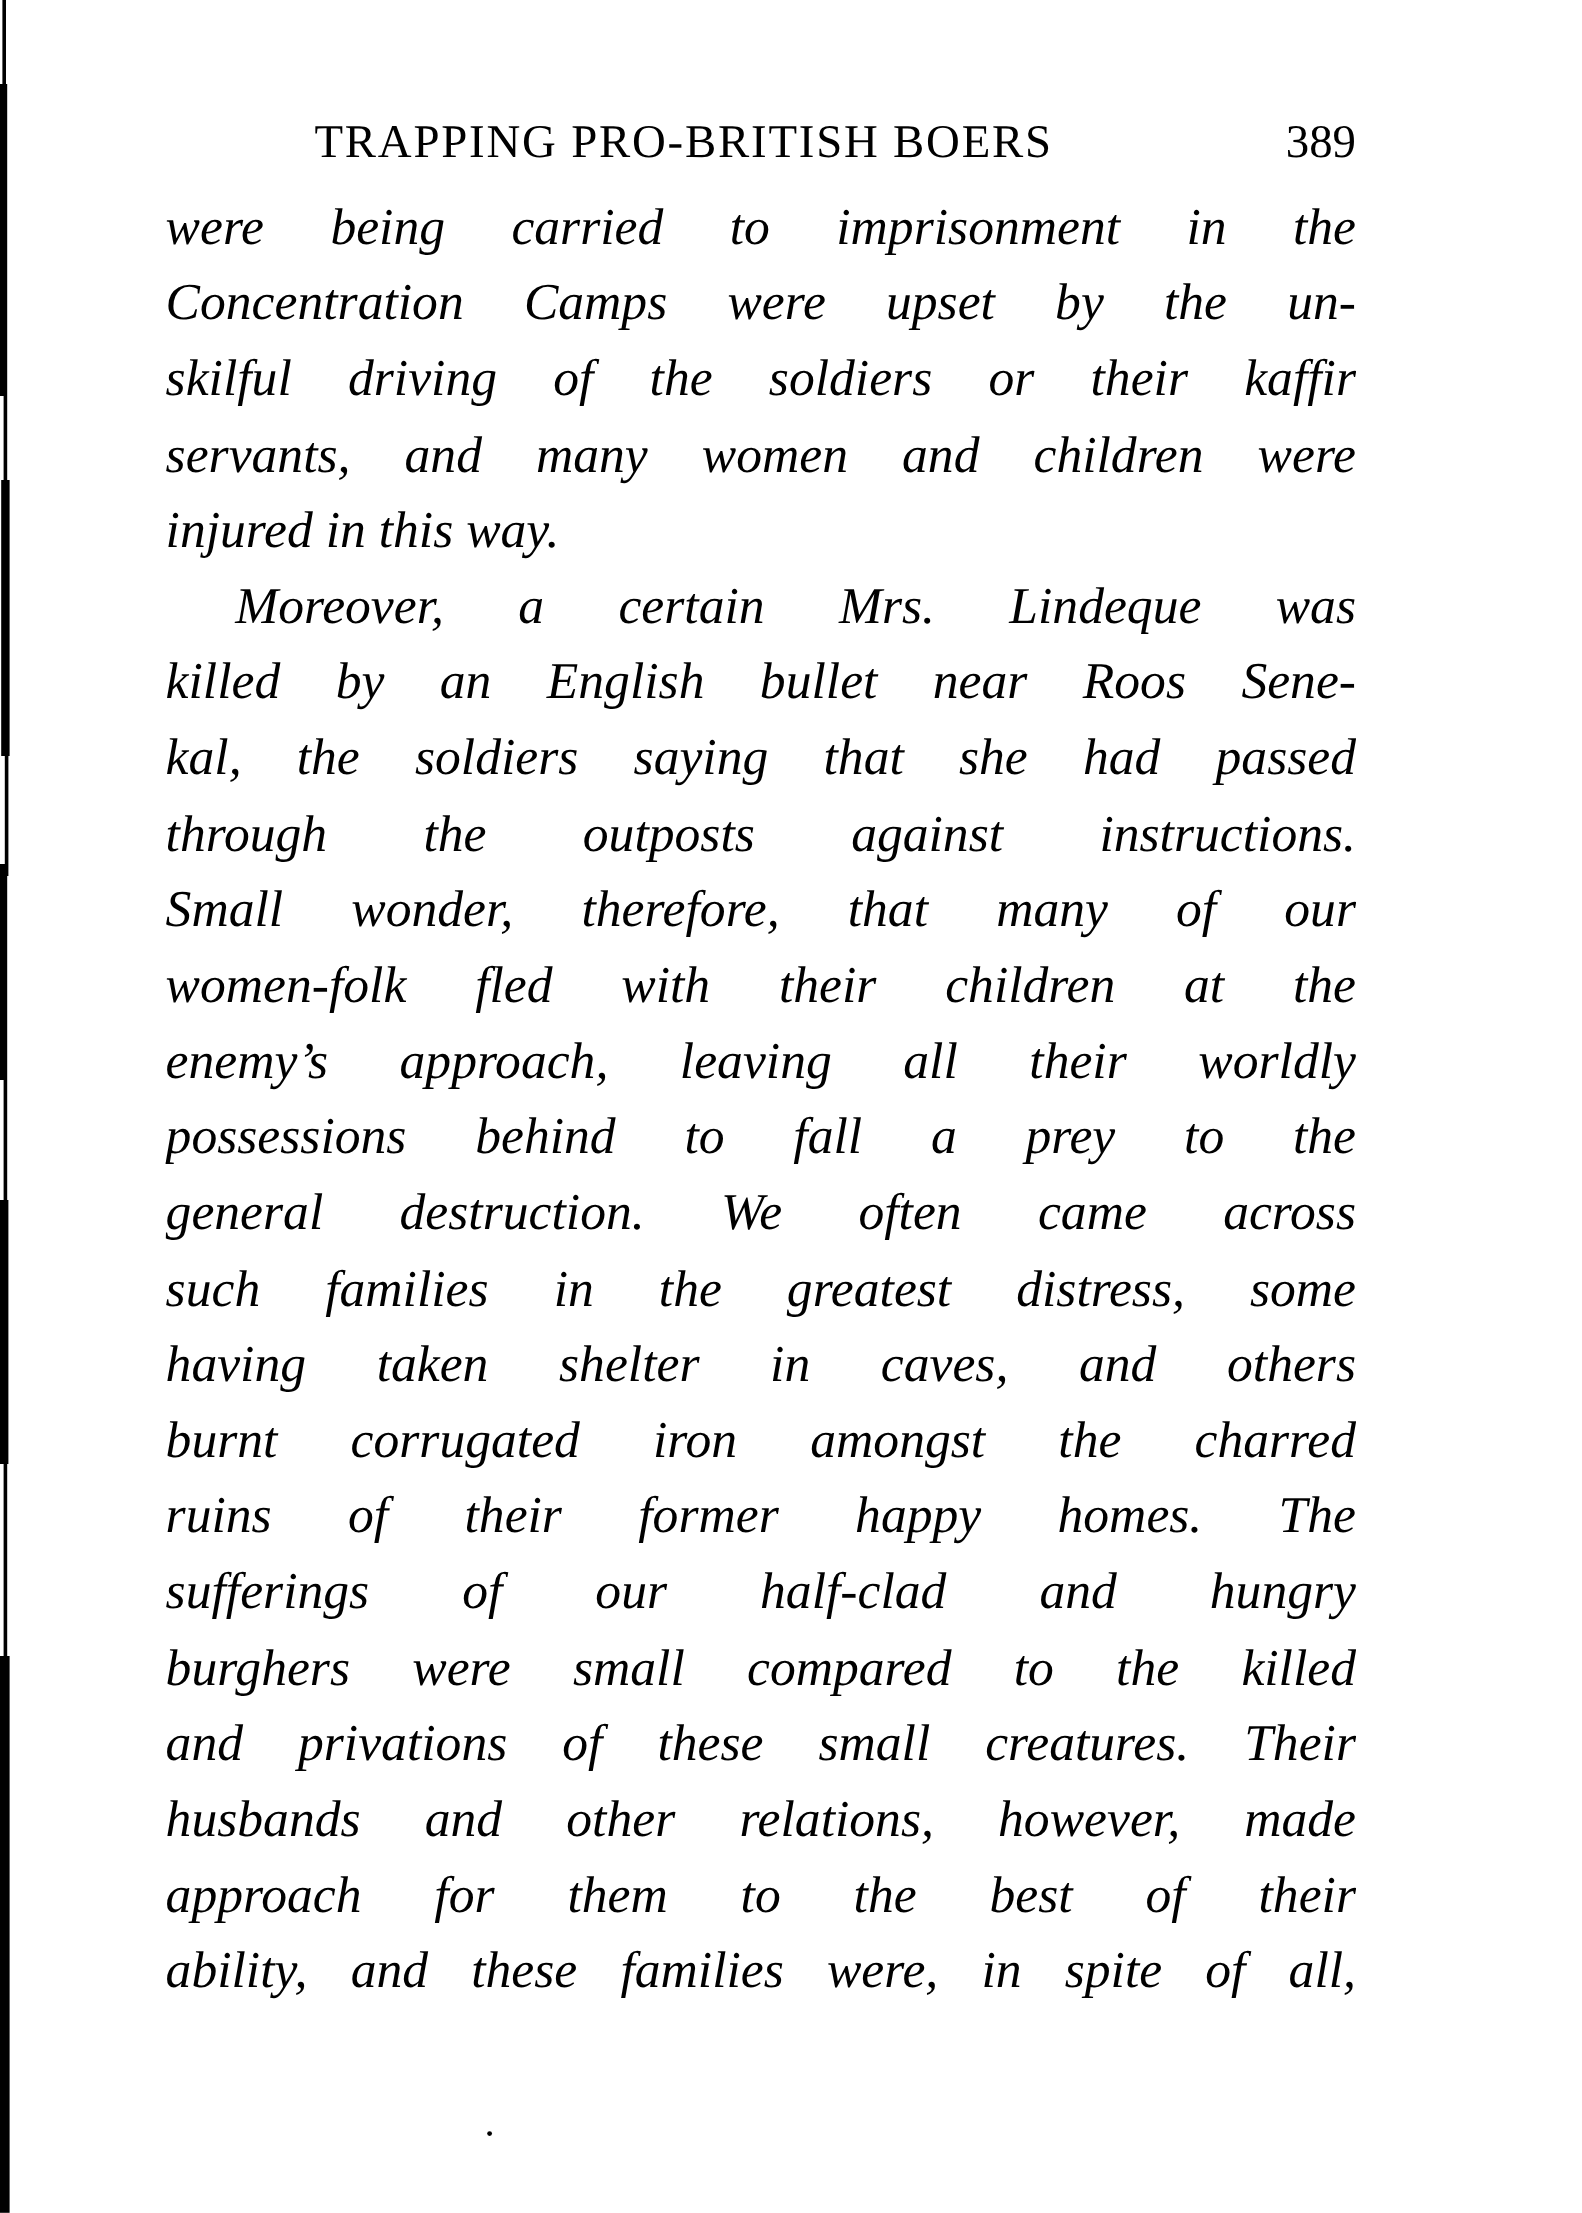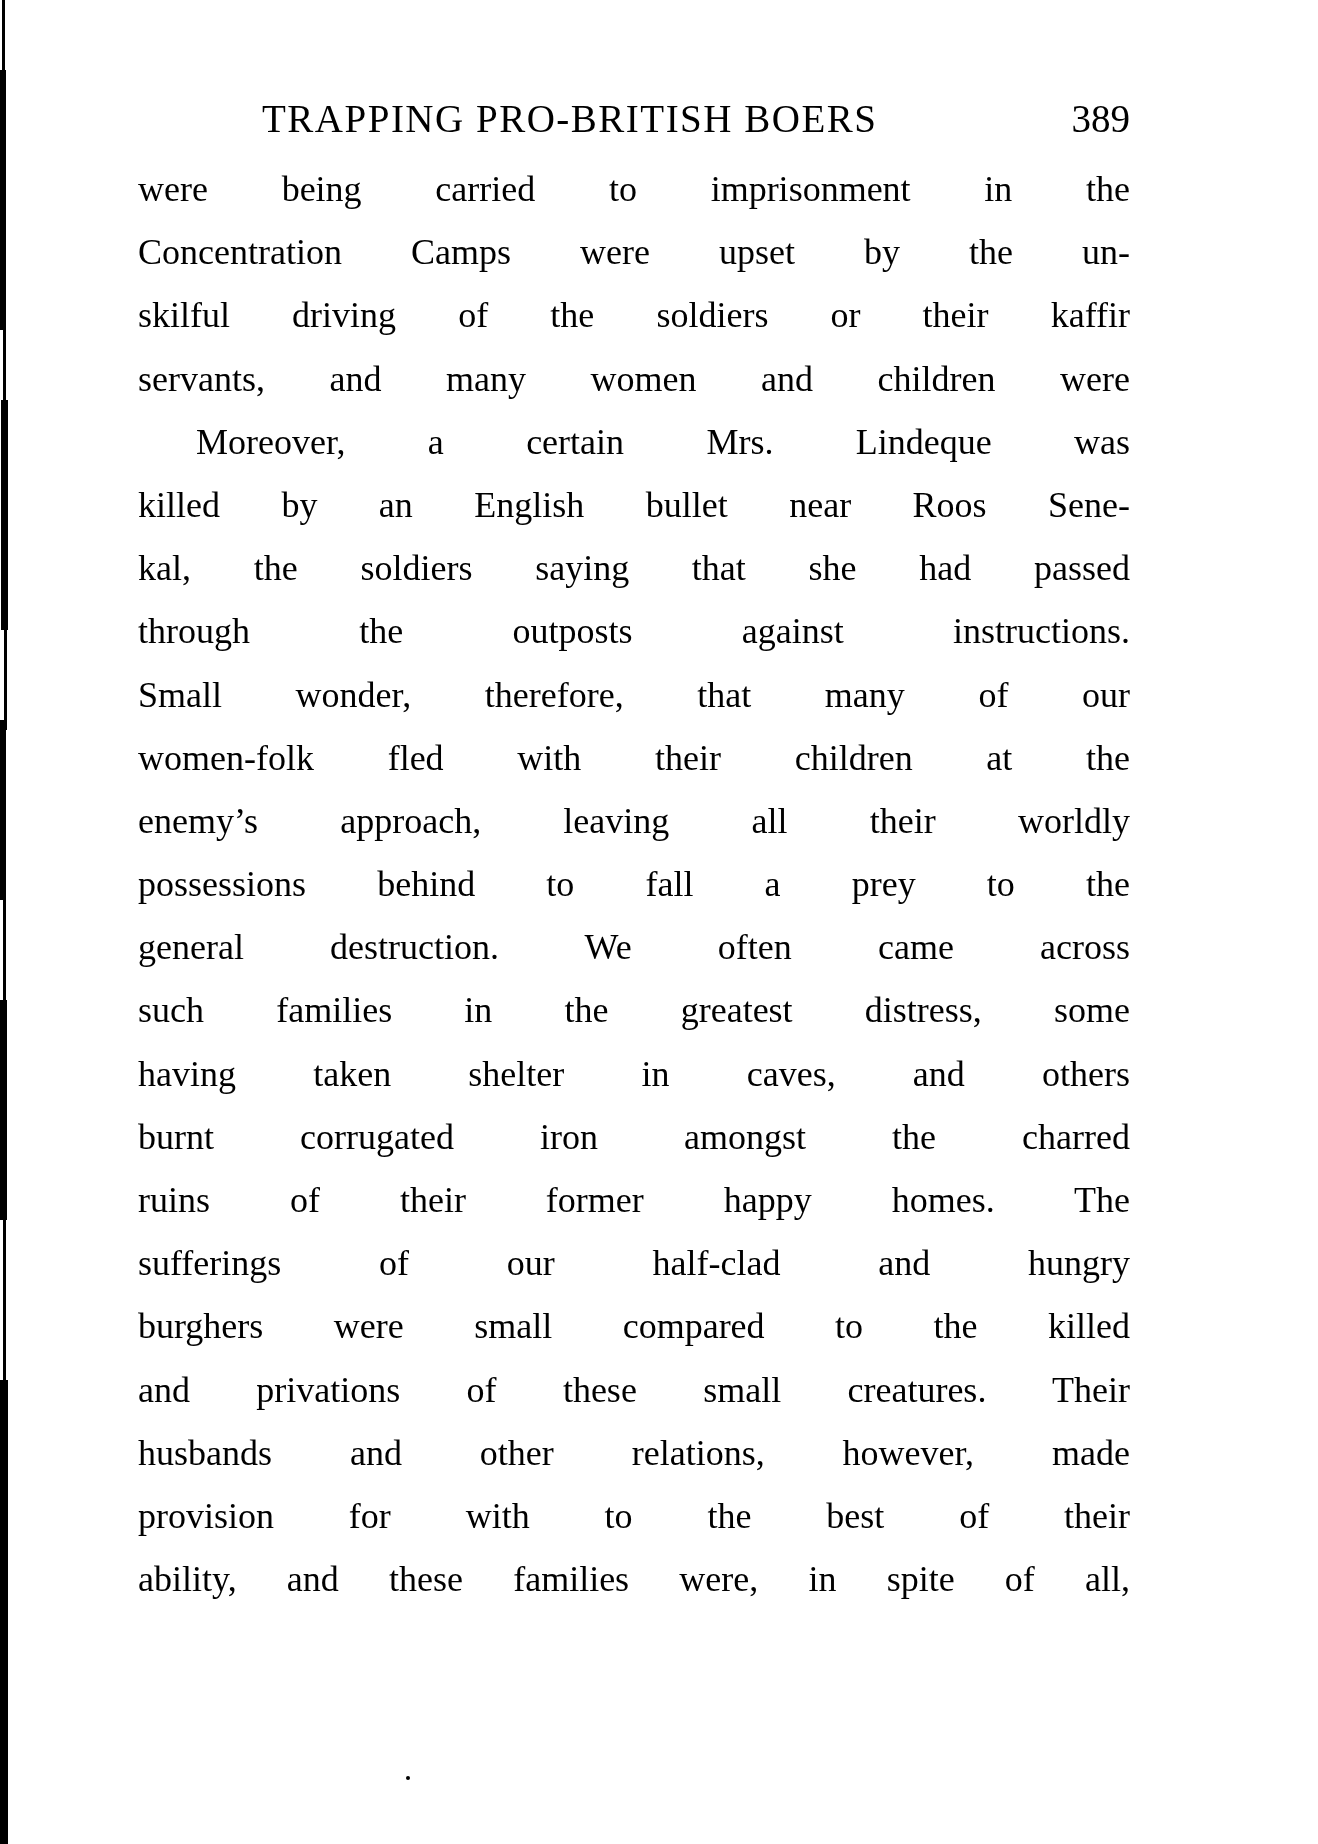--- a/index.html
+++ b/index.html
@@ -50,25 +50,26 @@
     .body-text {
       position: absolute;
       top: 158px;
       left: 138px;
       width: 992px;
     }
     .line {
       display: block;
       height: 63.2px;
       line-height: 63.2px;
-      font-size: 36px;
+      font-size: 43px;
       white-space: nowrap;
       text-align: justify;
       text-align-last: justify;
       overflow: hidden;
+      font-style: italic;
     }
     .line.last {
       text-align-last: left;
     }
     .line.indent {
       padding-left: 58px;
     }
     .speck {
       position: absolute;
       left: 406px;
@@ -98,34 +99,35 @@
 <div class="header">
   <span class="running-title">TRAPPING PRO-BRITISH BOERS</span>
   <span class="page-number">389</span>
 </div>
 
 <div class="body-text">
   <span class="line">were being carried to imprisonment in the</span>
   <span class="line">Concentration Camps were upset by the un-</span>
   <span class="line">skilful driving of the soldiers or their kaffir</span>
   <span class="line">servants, and many women and children were</span>
+  <span class="line last">injured in this way.</span>
   <span class="line indent">Moreover, a certain Mrs. Lindeque was</span>
   <span class="line">killed by an English bullet near Roos Sene-</span>
   <span class="line">kal, the soldiers saying that she had passed</span>
   <span class="line">through the outposts against instructions.</span>
   <span class="line">Small wonder, therefore, that many of our</span>
   <span class="line">women-folk fled with their children at the</span>
   <span class="line">enemy’s approach, leaving all their worldly</span>
   <span class="line">possessions behind to fall a prey to the</span>
   <span class="line">general destruction. We often came across</span>
   <span class="line">such families in the greatest distress, some</span>
   <span class="line">having taken shelter in caves, and others</span>
   <span class="line">burnt corrugated iron amongst the charred</span>
   <span class="line">ruins of their former happy homes. The</span>
   <span class="line">sufferings of our half-clad and hungry</span>
   <span class="line">burghers were small compared to the killed</span>
   <span class="line">and privations of these small creatures. Their</span>
   <span class="line">husbands and other relations, however, made</span>
-  <span class="line">provision for with to the best of their</span>
+  <span class="line">approach for them to the best of their</span>
   <span class="line">ability, and these families were, in spite of all,</span>
 </div>
 
 <div class="speck"></div>
 
 </body></html>

